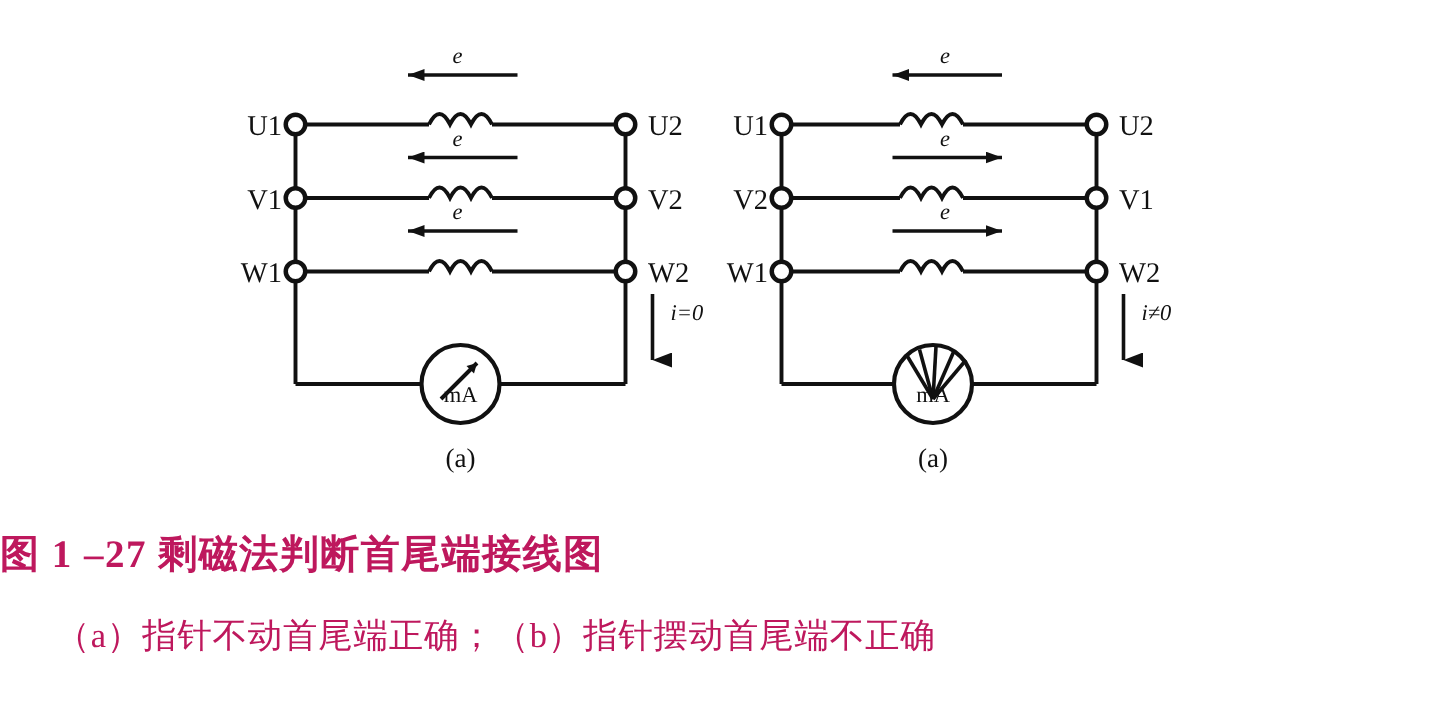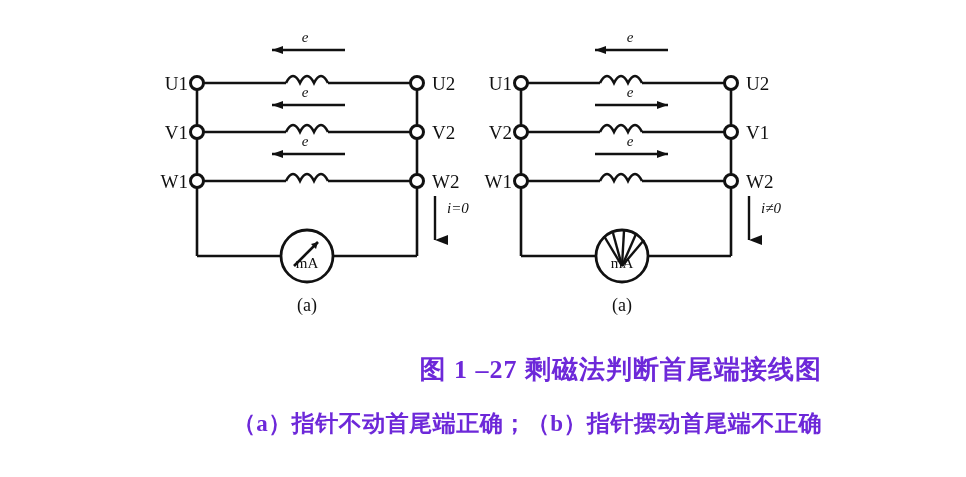--- a/index.html
+++ b/index.html
@@ -49,35 +49,36 @@
   .meter-label {
     font-size: 15px;
   }
   .sub-label {
     font-size: 18px;
   }
   .caption {
     position: absolute;
     left: 0;
     width: 822px;
-    text-align: right;
+    text-align: left;
     font-family: "Liberation Serif", "DejaVu Serif", serif;
-    color: #6d28d9;
+    color: #be185d;
   }
   #caption-title {
     top: 352px;
     font-size: 26px;
     letter-spacing: 1px;
     font-weight: 700;
   }
   #caption-sub {
     top: 408px;
     font-size: 23px;
     letter-spacing: 0.5px;
-    font-weight: 700;
+    font-weight: 400;
+    margin-left: 37px;
   }
 </style>
 </head>
 <body>
 
 <div id="page">
 
   <div class="circuits">
     <svg class="circuit-svg" width="966" height="340" viewBox="0 0 966 340">
       <defs>

